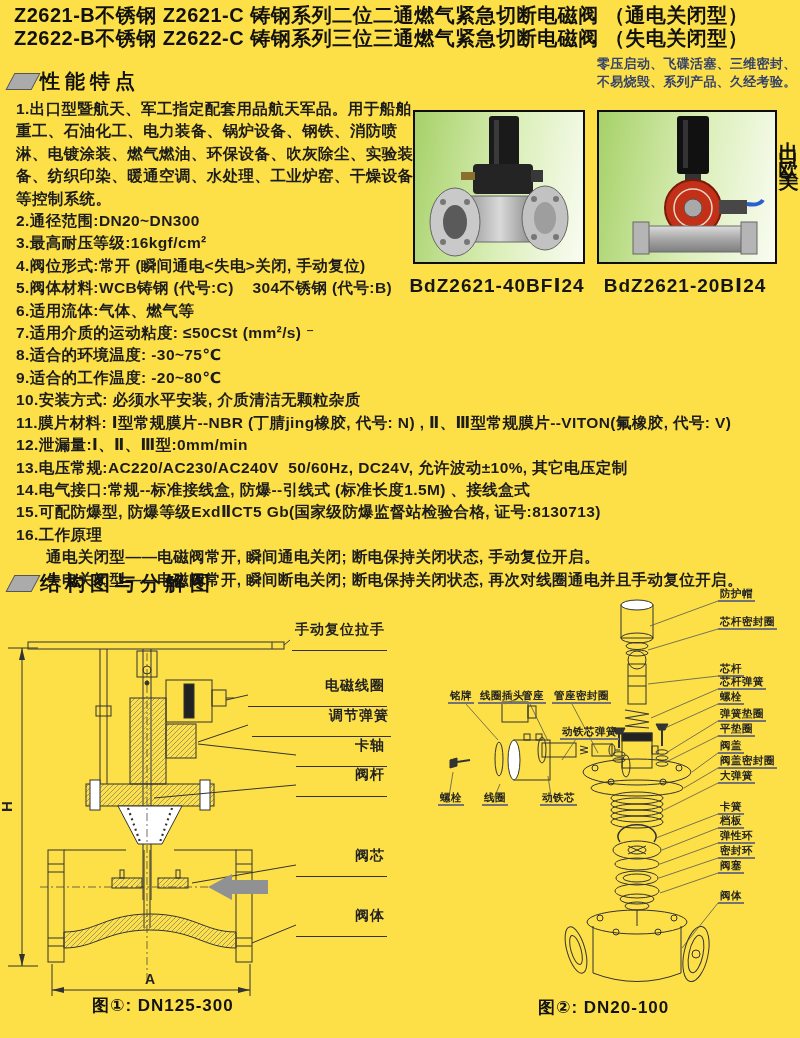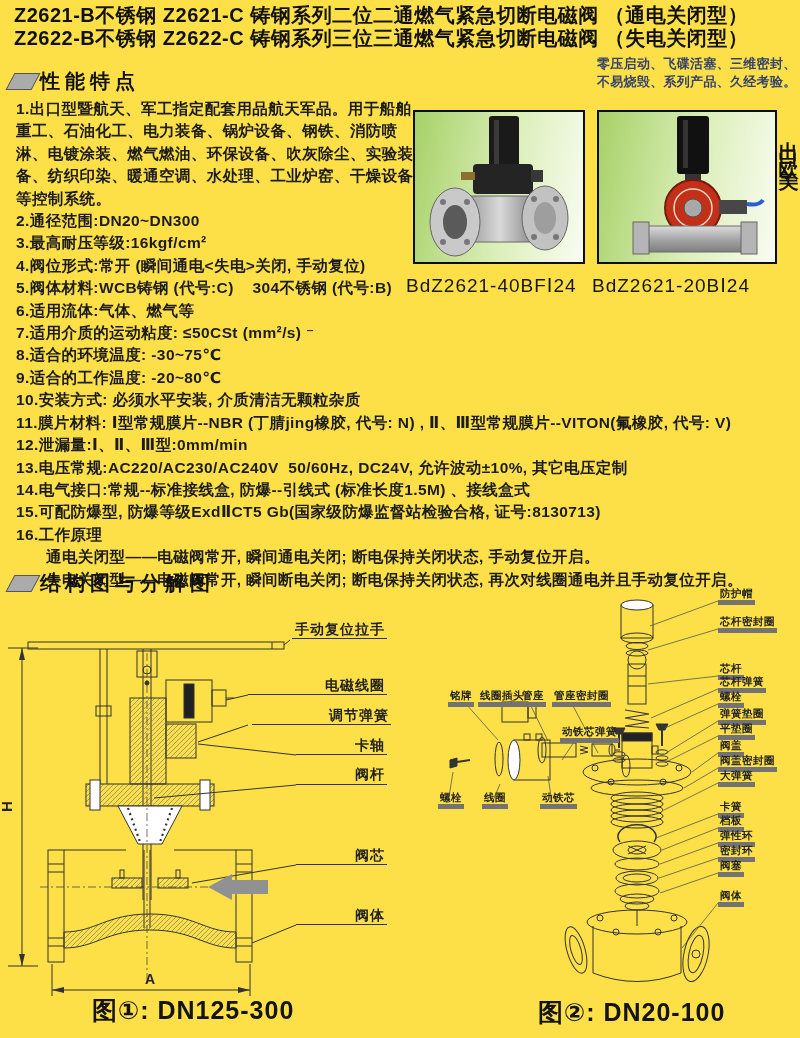--- a/index.html
+++ b/index.html
@@ -16,30 +16,30 @@
   .features{position:absolute;left:16px;top:98px;width:774px;font-size:15.5px;font-weight:bold;
             line-height:22.4px;letter-spacing:0.4px;color:#1c1c1c;}
   .feat{white-space:pre-wrap;}
   .feat.narrow{max-width:404px;}
   .feat.principle{padding-left:30px;}
   
   .highlights{position:absolute;left:597px;top:55px;width:200px;font-size:13px;font-weight:bold;
               line-height:17.5px;color:#35426b;letter-spacing:0.3px;}
   
   .pbox{position:absolute;border:2px solid #0d0d0d;background:linear-gradient(100deg,#a6d168 0%,#dcefba 55%,#f9fcf2 100%);}
-  .pcaption{position:absolute;font-size:19px;font-weight:normal;letter-spacing:1px;color:#161616;}
+  .pcaption{position:absolute;font-size:19px;font-weight:bold;letter-spacing:1px;color:#161616;text-align:center;}
   .export-vert{position:absolute;left:776px;top:126px;writing-mode:vertical-rl;font-size:20px;
                font-weight:bold;letter-spacing:9px;color:#111;}
   
   .diagrams{position:absolute;left:0;top:588px;width:800px;height:450px;}
   .llbl{position:absolute;font-size:14px;font-weight:bold;color:#222;border-bottom:1.2px solid #333;
-        text-align:right;padding:0 2px 1px 0;letter-spacing:1px;line-height:15px;}
-  .rlbl{position:absolute;font-size:10.5px;font-weight:bold;color:#222;border-bottom:5px solid #737373;
+        text-align:right;padding:0 2px 13px 0;letter-spacing:1px;line-height:15px;}
+  .rlbl{position:absolute;font-size:10.5px;font-weight:bold;color:#222;border-bottom:2px solid #737373;
         padding:0 2px 1px 2px;letter-spacing:0.5px;line-height:11px;white-space:nowrap;}
-  .dcaption{position:absolute;font-size:25px;font-weight:bold;letter-spacing:1px;color:#141414;}
+  .dcaption{position:absolute;font-size:17px;font-weight:bold;letter-spacing:1px;color:#141414;}
   svg{position:absolute;overflow:visible;}
   svg text{font-family:"Liberation Sans","DejaVu Sans",sans-serif;}
 </style>
 </head>
 <body>
 
 <div class="page">
 
   <div class="titleblock">
     <div class="titleline">Z2621-B不锈钢 Z2621-C 铸钢系列二位二通燃气紧急切断电磁阀 （通电关闭型）</div>

